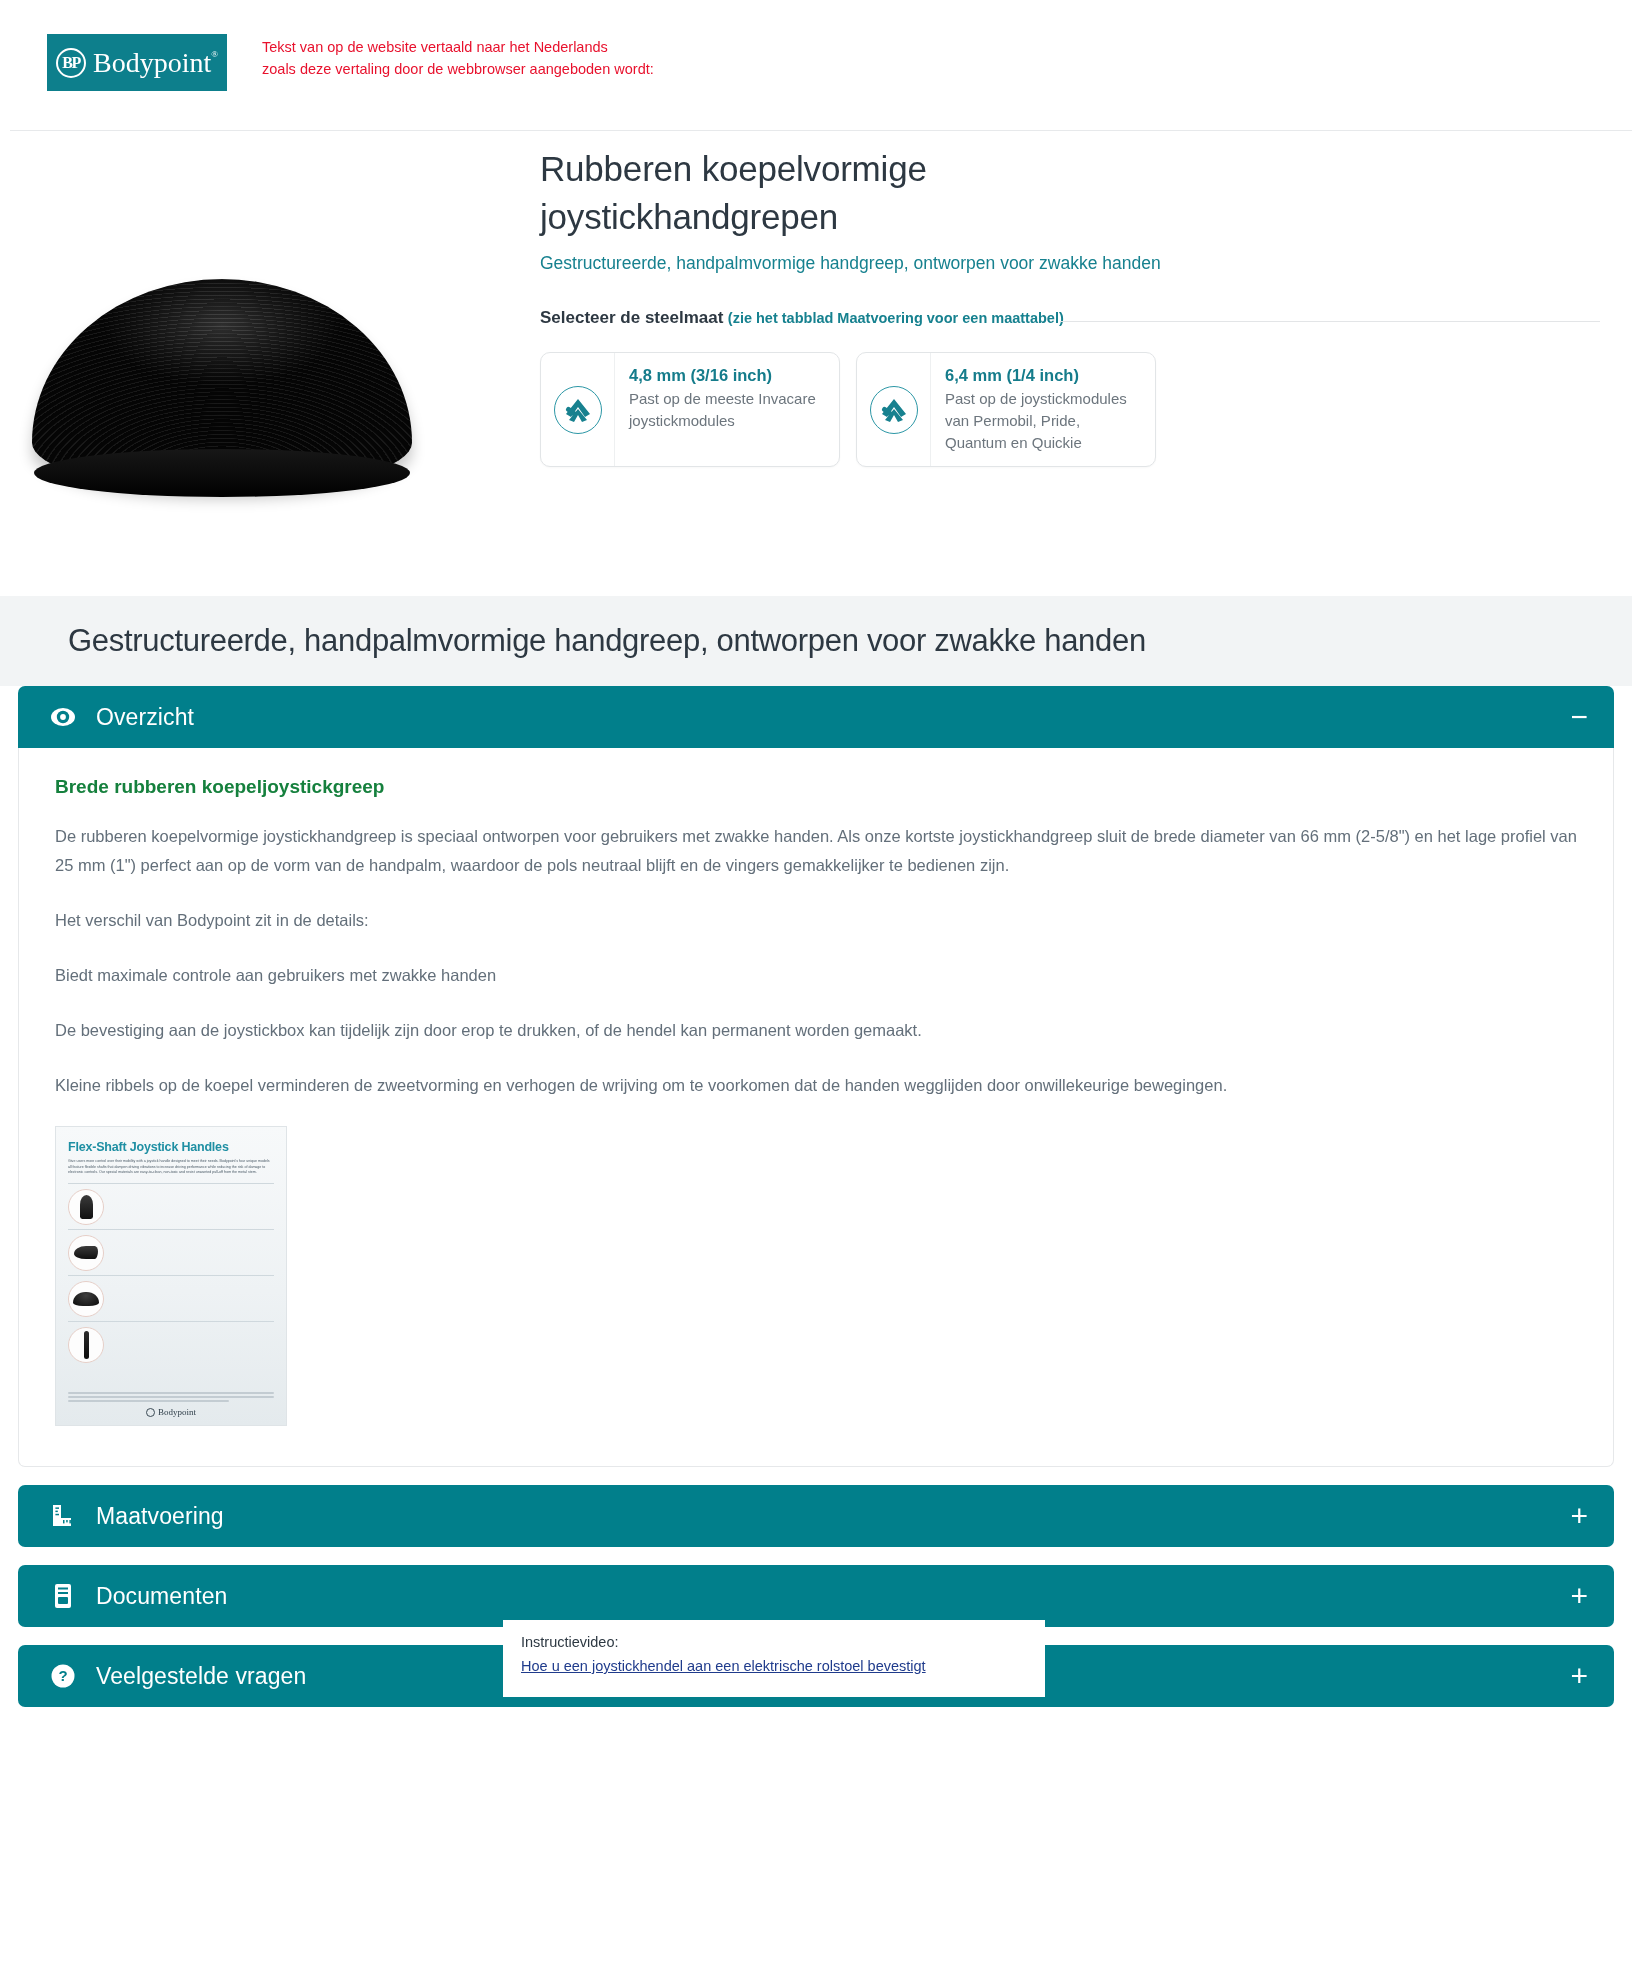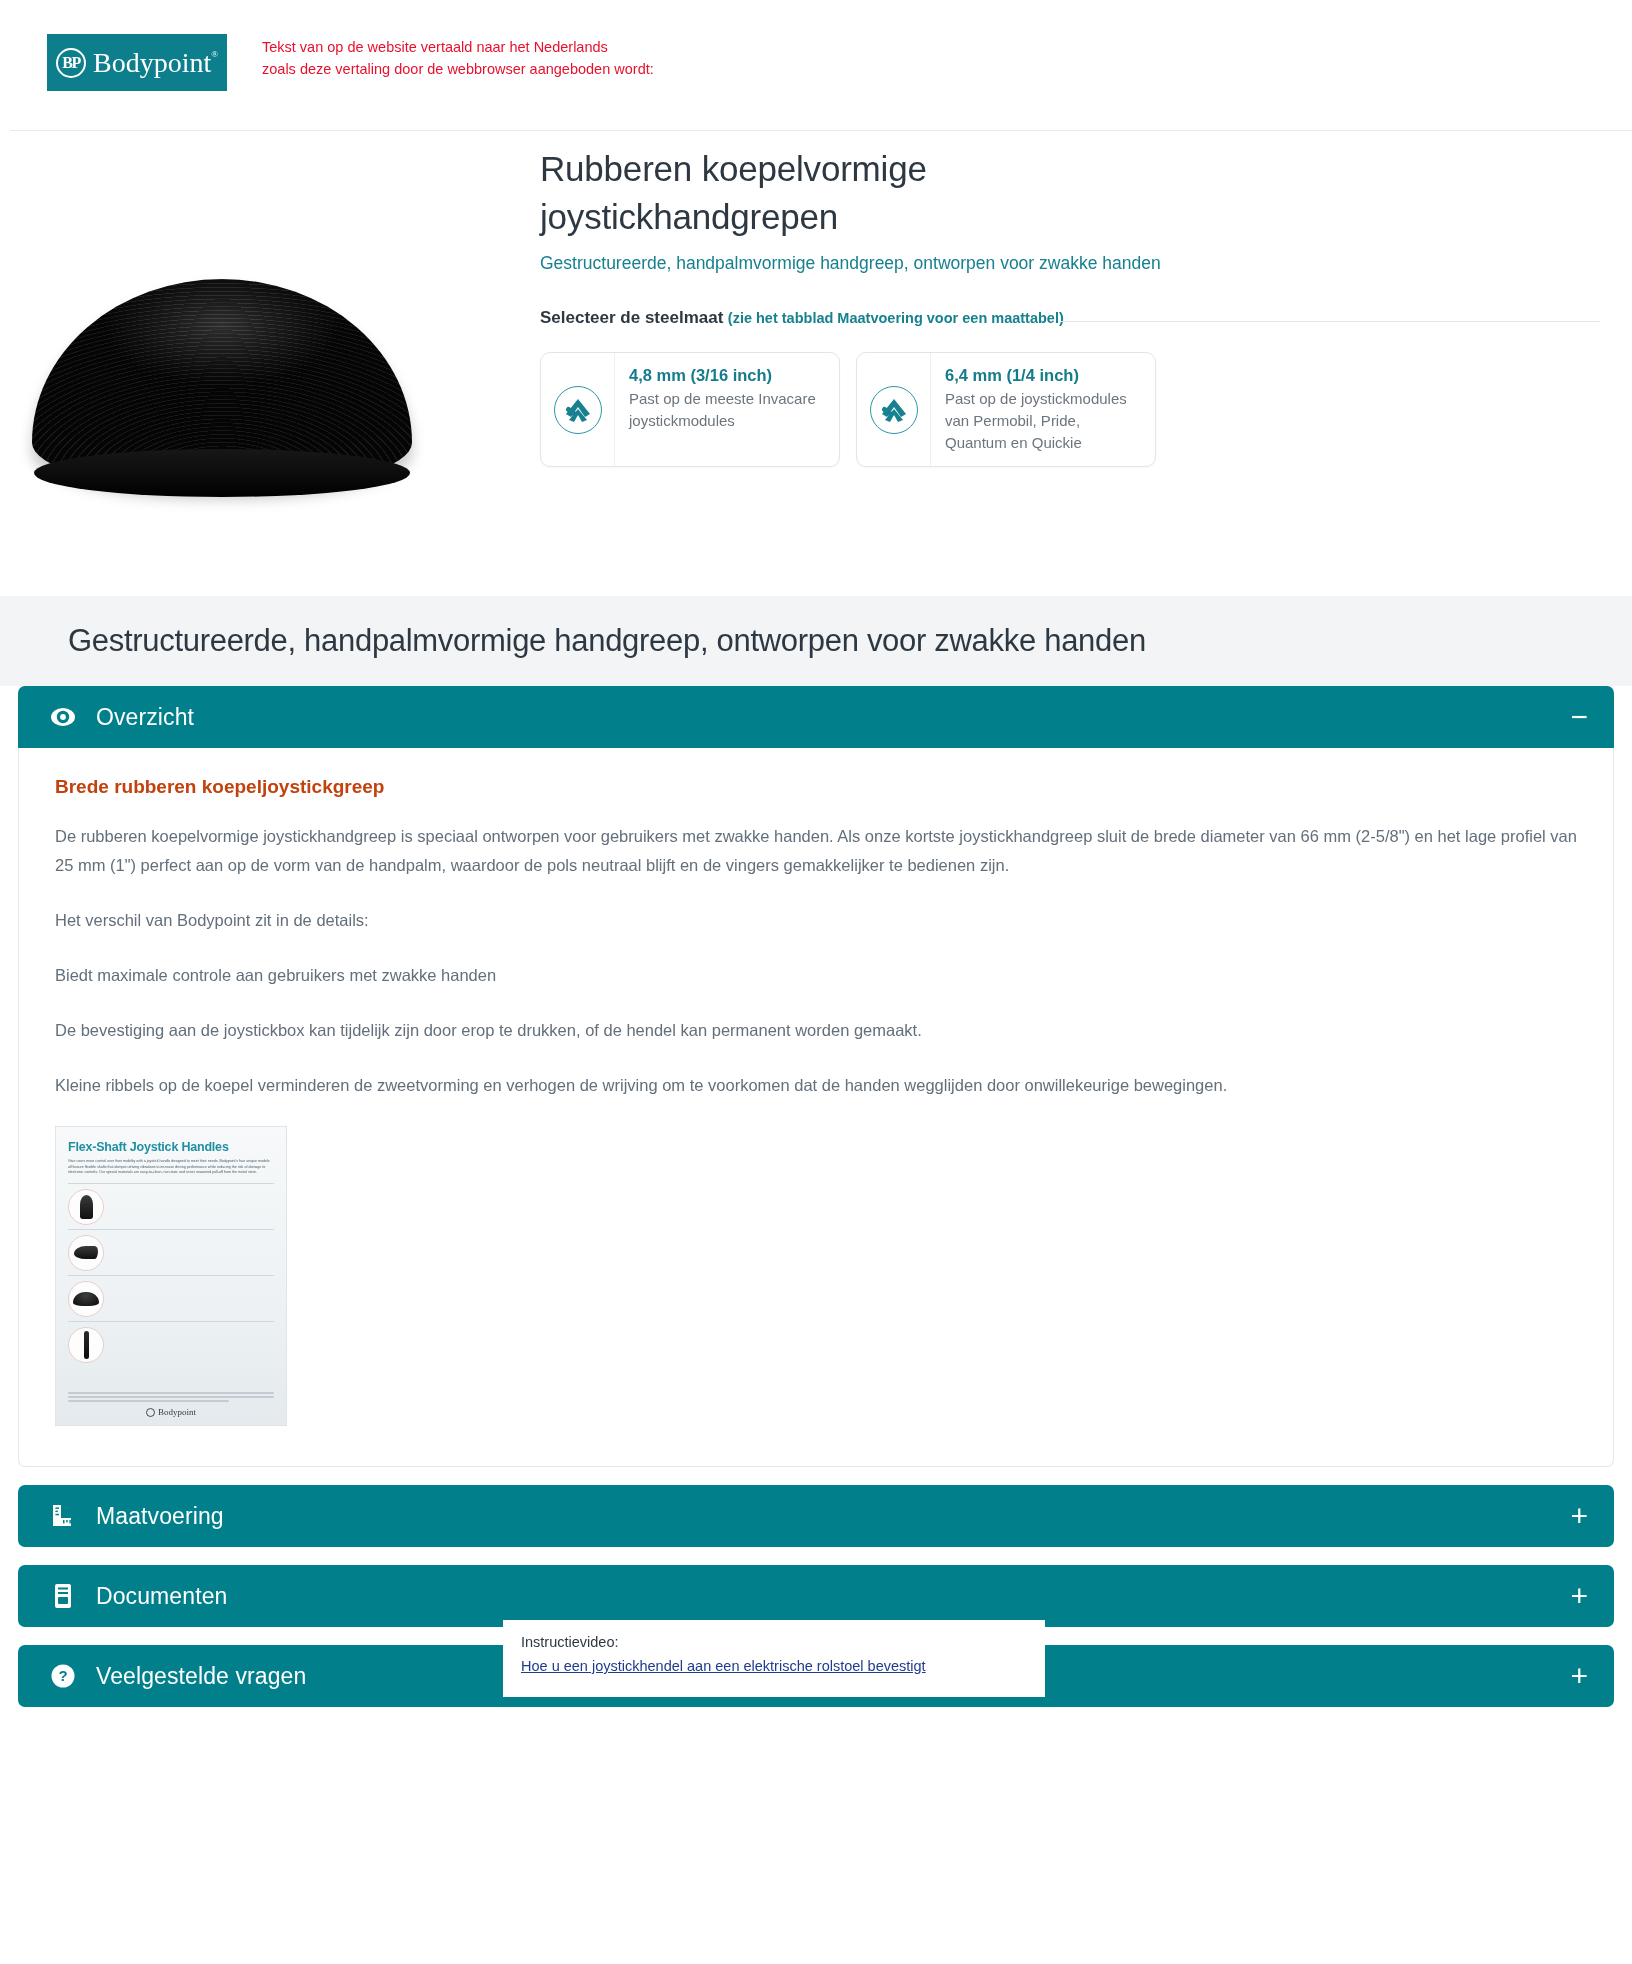--- a/index.html
+++ b/index.html
@@ -265,21 +265,21 @@
     border: 1px solid #e6e8ea;
     border-top: none;
     border-radius: 0 0 7px 7px;
     padding: 28px 36px 40px 36px;
     background: #fff;
   }
   .acc-body h3 {
     margin: 0 0 24px 0;
     font-size: 19px;
     font-weight: bold;
-    color: #c2410c;
+    color: #15803d;
   }
   .acc-body p {
     margin: 0 0 26px 0;
     font-size: 16.5px;
     line-height: 29px;
     color: #636f7a;
   }
   .acc-spacer { height: 18px; }
 
   

